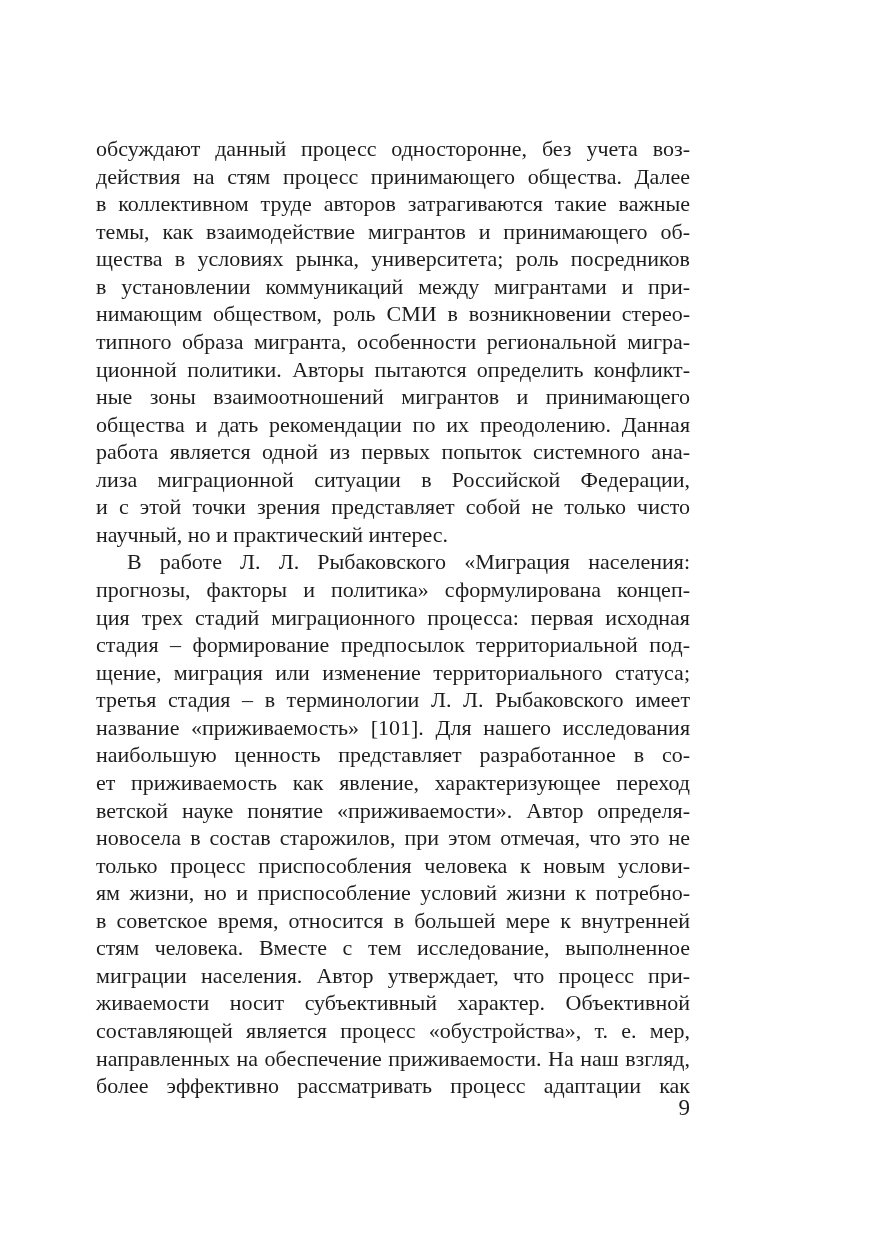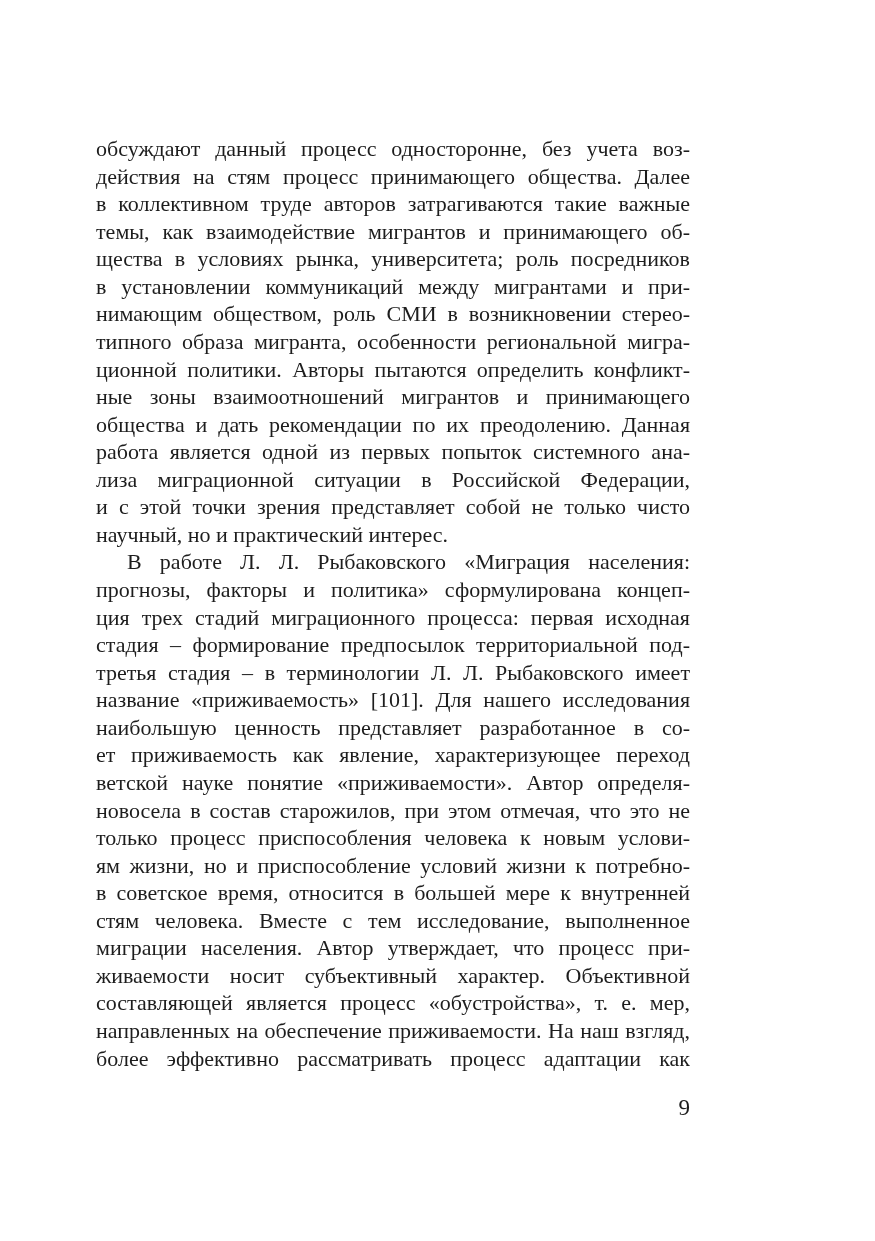--- a/index.html
+++ b/index.html
@@ -66,20 +66,21 @@
       <div class="line">ные зоны взаимоотношений мигрантов и принимающего</div>
       <div class="line">общества и дать рекомендации по их преодолению. Данная</div>
       <div class="line">работа является одной из первых попыток системного ана-</div>
       <div class="line">лиза миграционной ситуации в Российской Федерации,</div>
       <div class="line">и с этой точки зрения представляет собой не только чисто</div>
       <div class="line para-end">научный, но и практический интерес.</div>
       <div class="line indent">В работе Л. Л. Рыбаковского «Миграция населения:</div>
       <div class="line">прогнозы, факторы и политика» сформулирована концеп-</div>
       <div class="line">ция трех стадий миграционного процесса: первая исходная</div>
       <div class="line">стадия – формирование предпосылок территориальной под-</div>
+      <div class="line">щение, миграция или изменение территориального статуса;</div>
       <div class="line">третья стадия – в терминологии Л. Л. Рыбаковского имеет</div>
       <div class="line">название «приживаемость» [101]. Для нашего исследования</div>
       <div class="line">наибольшую ценность представляет разработанное в со-</div>
       <div class="line">ет приживаемость как явление, характеризующее переход</div>
       <div class="line">ветской науке понятие «приживаемости». Автор определя-</div>
       <div class="line">новосела в состав старожилов, при этом отмечая, что это не</div>
       <div class="line">только процесс приспособления человека к новым услови-</div>
       <div class="line">ям жизни, но и приспособление условий жизни к потребно-</div>
       <div class="line">в советское время, относится в большей мере к внутренней</div>
       <div class="line">стям человека. Вместе с тем исследование, выполненное</div>

